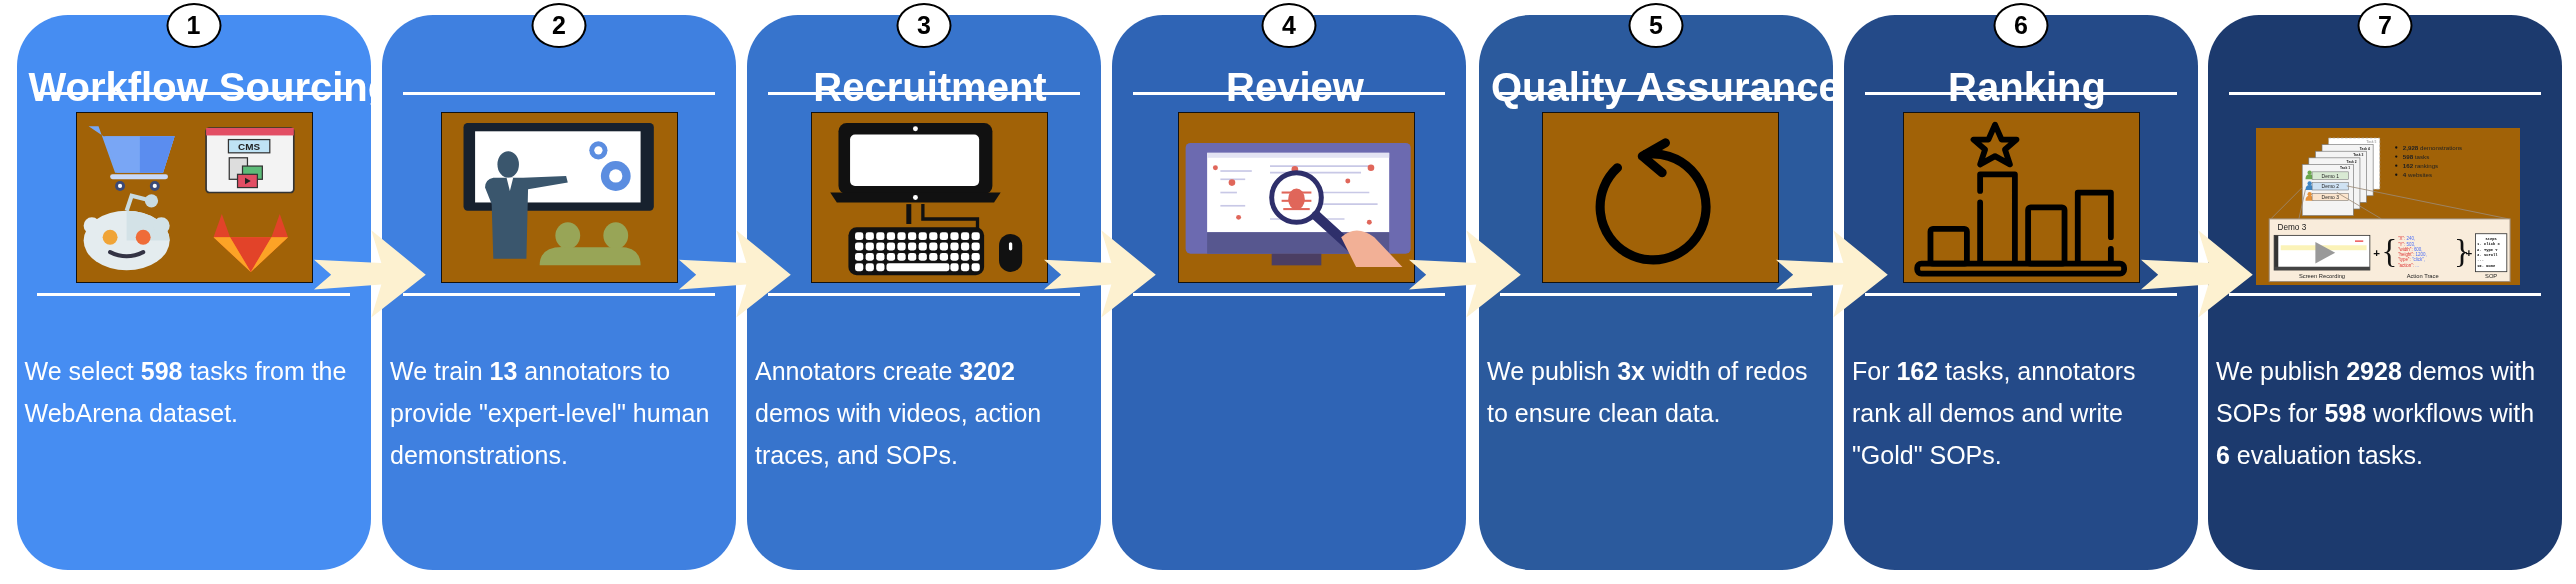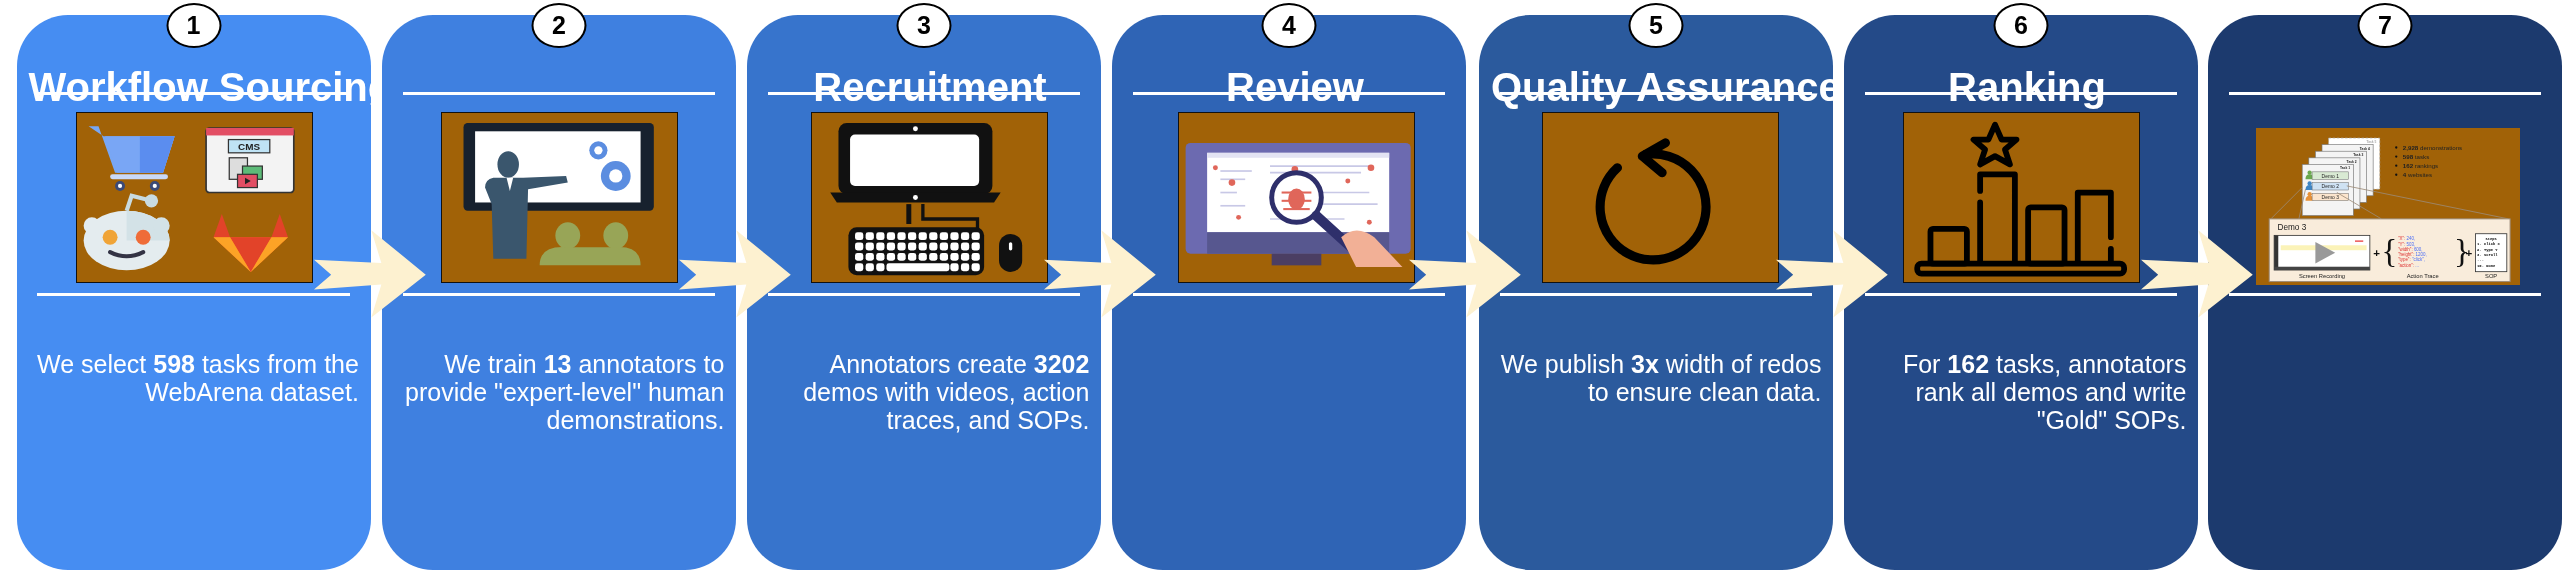--- a/index.html
+++ b/index.html
@@ -11,22 +11,22 @@
            width:51px; height:41px; border-radius:50%; background:#fff;
            border:2.1px solid #000; color:#000; font-weight:bold; font-size:25px;
            display:flex; align-items:center; justify-content:center; z-index:3; }
   .title { position:absolute; top:50px; left:12px; right:0; text-align:center;
            font-weight:bold; font-size:40px; white-space:nowrap; }
   .divider { position:absolute; left:20.7px; right:20.7px; height:2.5px; background:#fff; }
   .divider.top { top:77px; }
   .divider.bottom { top:278px; }
   .imgbox { position:absolute; top:97px; height:169px; background:#a16207;
             border:1.7px solid #111; overflow:hidden; }
-  .desc { position:absolute; top:335px; left:20px; right:11.6px; text-align:right;
-          font-size:25px; line-height:28px; }
+  .desc { position:absolute; top:335px; left:8px; right:11.6px; text-align:left;
+          font-size:25px; line-height:42px; }
   .desc b { font-weight:bold; }
   .arrow { position:absolute; top:225px; width:112px; height:96px; z-index:5; }
   .fd-text { font-family:"Liberation Sans", sans-serif; }
   .mono { font-family:"Liberation Mono", monospace; }
 </style>
 </head>
 <body>
 
 <div id="panels">
     <div class="panel" style="left: 16.5px; background: rgb(70, 141, 242);">
@@ -347,20 +347,21 @@
             <text x="268" y="168" font-size="4.6" font-weight="bold" class="mono">10. Done</text>
           </g>
     <g id="fd-captions">
             <text x="80" y="182" font-size="7" text-anchor="middle" fill="#222">Screen Recording</text>
             <text x="202" y="182" font-size="7" text-anchor="middle" fill="#222">Action Trace</text>
             <text x="285" y="182" font-size="7" text-anchor="middle" fill="#222">SOP</text>
           </g>
   </svg>
 </div>
       <div class="divider bottom"></div>
+      <div class="desc"><span>We publish </span><b>2928</b><span> demos with SOPs for </span><b>598</b><span> workflows with </span><b>6</b><span> evaluation tasks.</span></div>
     </div>
   </div>
 
 <div class="arrow" style="left: 314px;"><svg viewBox="0 0 136 116" width="112" height="96">
       <path d="M0 42 L94 46 L80 6 L156 60 L80 112 L94 72 L0 78 L24 60 Z" transform="scale(0.87,1)" fill="#FDF1D0"></path>
     </svg></div>
 <div class="arrow" style="left: 679px;"><svg viewBox="0 0 136 116" width="112" height="96">
       <path d="M0 42 L94 46 L80 6 L156 60 L80 112 L94 72 L0 78 L24 60 Z" transform="scale(0.87,1)" fill="#FDF1D0"></path>
     </svg></div>
 <div class="arrow" style="left: 1044px;"><svg viewBox="0 0 136 116" width="112" height="96">

